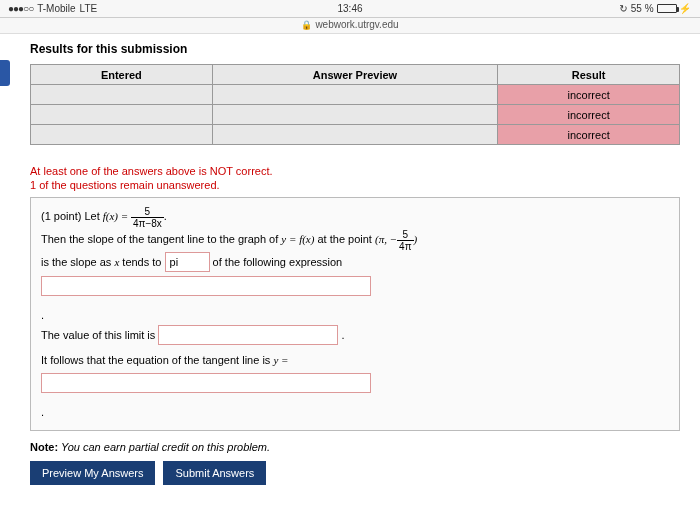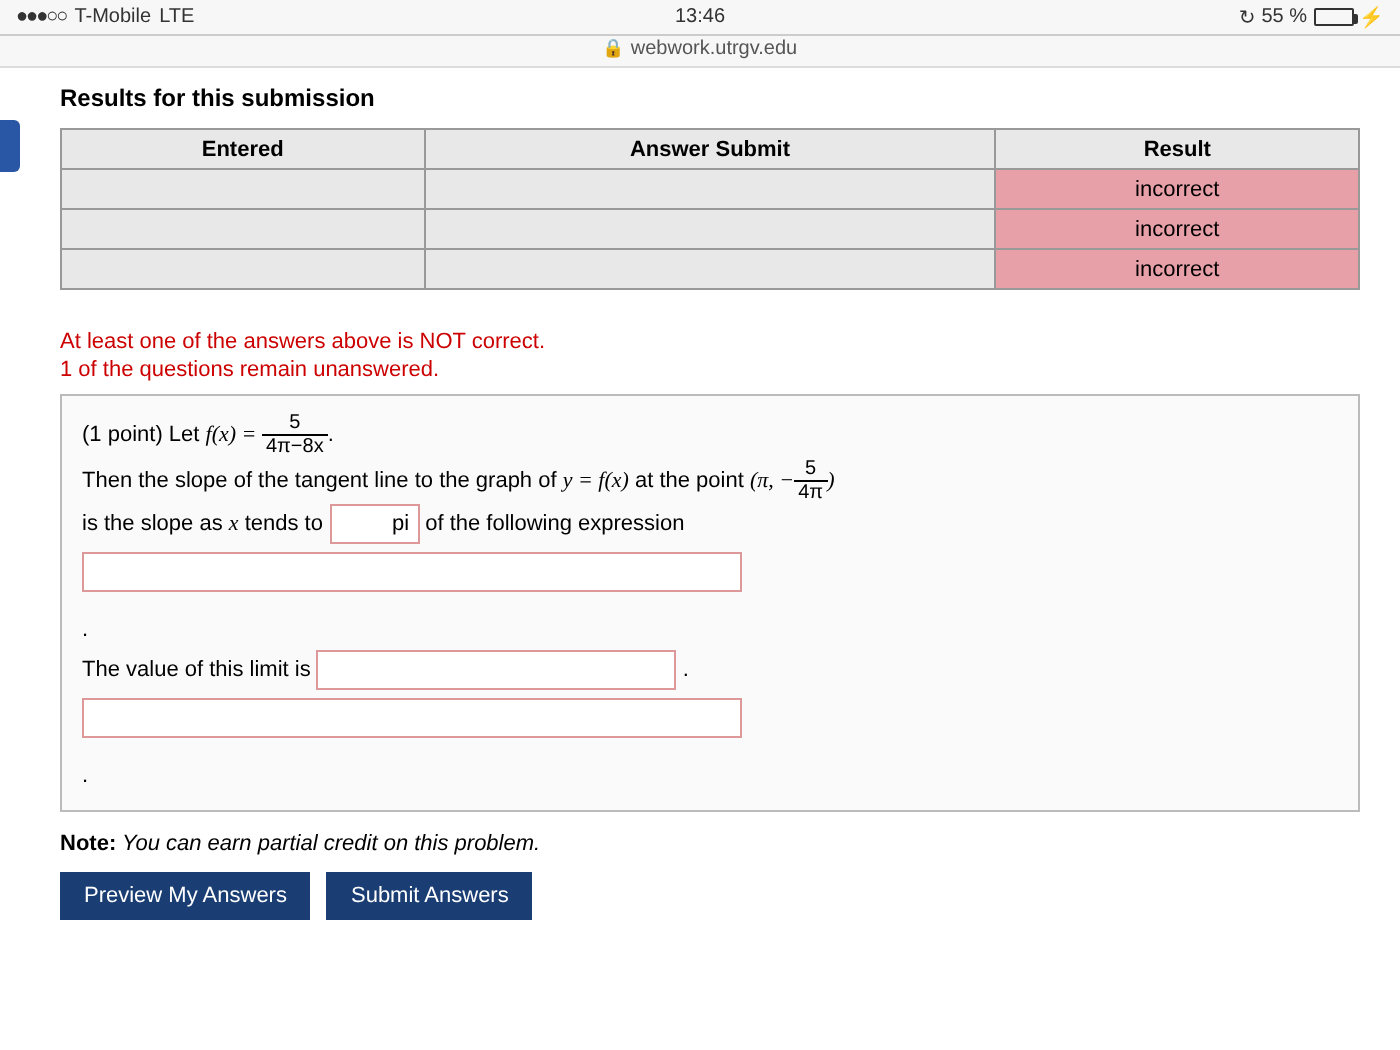--- a/index.html
+++ b/index.html
@@ -19,21 +19,21 @@
   .cell-correct { background: #7ef07e; }
   .cell-incorrect { background: #e8a0a8; }
   .cell-empty { background: #e8e8e8; }
   .red-msg { color: #c00; font-size: 11px; margin: 2px 0; }
   .problem-box { border: 1px solid #bbb; background: #fafafa; padding: 8px 10px; margin-top: 6px; font-size: 11px; line-height: 1.7; }
   .math { font-family: 'Times New Roman', serif; font-style: italic; }
   .frac { display: inline-block; vertical-align: middle; text-align: center; font-size: 10px; line-height: 1.1; }
   .frac .num { display: block; border-bottom: 1px solid #000; padding: 0 2px; }
   .frac .den { display: block; padding: 0 2px; }
   input.ans { border: 1px solid #d99; background: #fff; height: 20px; padding: 2px 4px; font-size: 11px; }
-  .ans-short { width: 45px; text-align: right; }
+  .ans-short { width: 45px; }
   .ans-long { width: 330px; display: block; margin: 4px 0 10px 0; }
   .ans-med { width: 180px; }
   .note { font-size: 11px; margin-top: 10px; }
   .buttons { margin-top: 8px; display: flex; gap: 8px; }
   .btn { background: #1a3e74; color: #fff; border: none; padding: 6px 12px; font-size: 11px; cursor: pointer; }
   .battery { display:inline-block; width:20px; height:9px; border:1px solid #333; border-radius:1px; position:relative; }
   .battery::after { content:''; position:absolute; right:-3px; top:2px; width:2px; height:5px; background:#333; border-radius:0 1px 1px 0;}
   .battery-fill { background:#4cd964; width:55%; height:100%; }
   .dots { letter-spacing: -1px; }
 </style>
@@ -61,21 +61,21 @@
 
 <div class="side-tab"></div>
 
 <div class="content">
   <h2>Results for this submission</h2>
 
   <table class="results">
     <tbody>
         <tr>
       <th style="width:28%">Entered</th>
-      <th style="width:44%">Answer Submit</th>
+      <th style="width:44%">Answer Preview</th>
       <th style="width:28%">Result</th>
     </tr>
     <tr>
       <td class="cell-empty"></td>
       <td class="cell-empty"></td>
       <td class="cell-incorrect">incorrect</td>
     </tr>
     <tr>
       <td class="cell-empty"></td>
       <td class="cell-empty"></td>
@@ -109,20 +109,24 @@
       <span class="math">x</span>
       <span> tends to </span>
       <input class="ans ans-short" value="pi" style="">
       <span> of the following expression</span>
     </div>
     <input class="ans ans-long" style=""> .
     <div>
       <span>The value of this limit is </span>
       <input class="ans ans-med" style=""> .
     </div>
+    <div style="margin-top:6px">
+      <span>It follows that the equation of the tangent line is </span>
+      <span class="math">y =</span>
+    </div>
     <input class="ans ans-long" style=""> .
   </div>
 
   <div class="note">
     <b>Note:</b><i> You can earn partial credit on this problem.</i>
   </div>
 
   <div class="buttons">
     <button class="btn">Preview My Answers</button>
     <button class="btn">Submit Answers</button>

